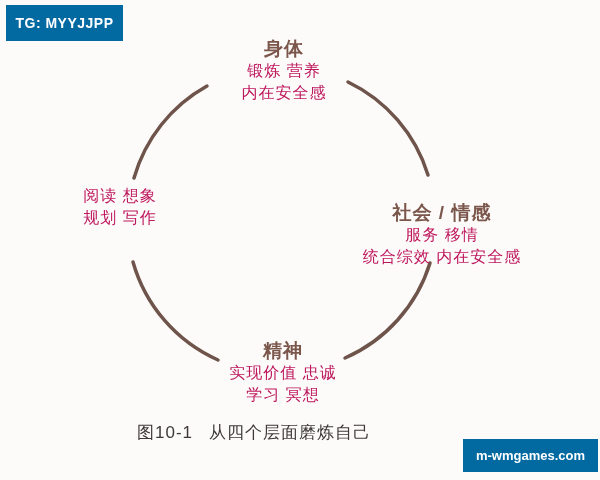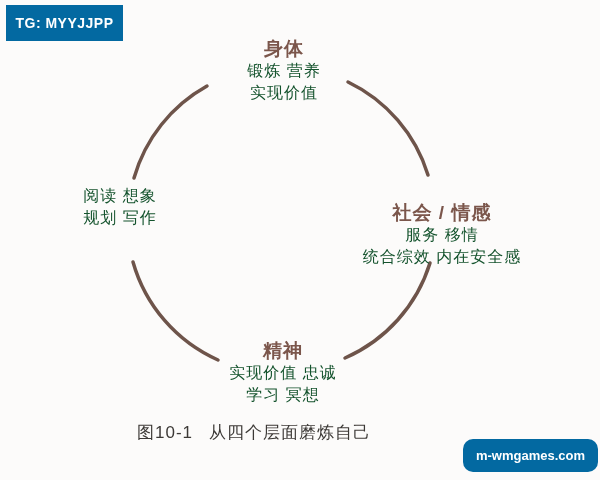--- a/index.html
+++ b/index.html
@@ -24,21 +24,21 @@
   }
   .node .title {
     font-size: 19px;
     font-weight: bold;
     color: #7b564b;
     line-height: 22px;
     letter-spacing: 1px;
   }
   .node .line {
     font-size: 16px;
-    color: #14532d;
+    color: #be185d;
     line-height: 22px;
     letter-spacing: 1px;
   }
   .node-top    { left: 184px; top: 38px;  width: 200px; }
   .node-right  { left: 311px; top: 186px; width: 262px; margin-top: 16px; }
   .node-bottom { left: 173px; top: 340px; width: 220px; }
   .node-left   { left: 20px;  top: 185px; width: 200px; }
   .caption {
     position: absolute;
     left: 0; top: 422px; width: 508px;
@@ -56,39 +56,39 @@
     display: flex;
     align-items: center;
     justify-content: center;
   }
   .badge-top-left {
     left: 6px; top: 5px; width: 117px; height: 36px;
     font-size: 14px; font-weight: bold; letter-spacing: 0.5px;
   }
   .badge-bottom-right {
     left: 463px; top: 439px; width: 135px; height: 33px;
-    font-size: 13px; font-weight: bold; border-radius: 10px;
+    font-size: 13px; font-weight: bold;
   }
 </style>
 </head>
 <body>
 
 <div class="canvas">
 
   <svg class="circle-layer" viewBox="0 0 600 480" xmlns="http://www.w3.org/2000/svg">
     <path d="M 134 178 A 153 153 0 0 1 207 86" fill="none" stroke="#6e544a" stroke-width="3.5" stroke-linecap="round"></path>
     <path d="M 348 82 A 153 153 0 0 1 428 175" fill="none" stroke="#6e544a" stroke-width="3.5" stroke-linecap="round"></path>
     <path d="M 430 263 A 153 153 0 0 1 345 358" fill="none" stroke="#6e544a" stroke-width="3.5" stroke-linecap="round"></path>
     <path d="M 218 360 A 153 153 0 0 1 133 262" fill="none" stroke="#6e544a" stroke-width="3.5" stroke-linecap="round"></path>
   </svg>
 
   <div class="node node-top">
     <div class="title">身体</div>
     <div class="line">锻炼 营养</div>
-    <div class="line">实现价值</div>
+    <div class="line">内在安全感</div>
   </div>
 
   <div class="node node-right">
     <div class="title">社会 / 情感</div>
     <div class="line">服务 移情</div>
     <div class="line">统合综效 内在安全感</div>
   </div>
 
   <div class="node node-bottom">
     <div class="title">精神</div>

